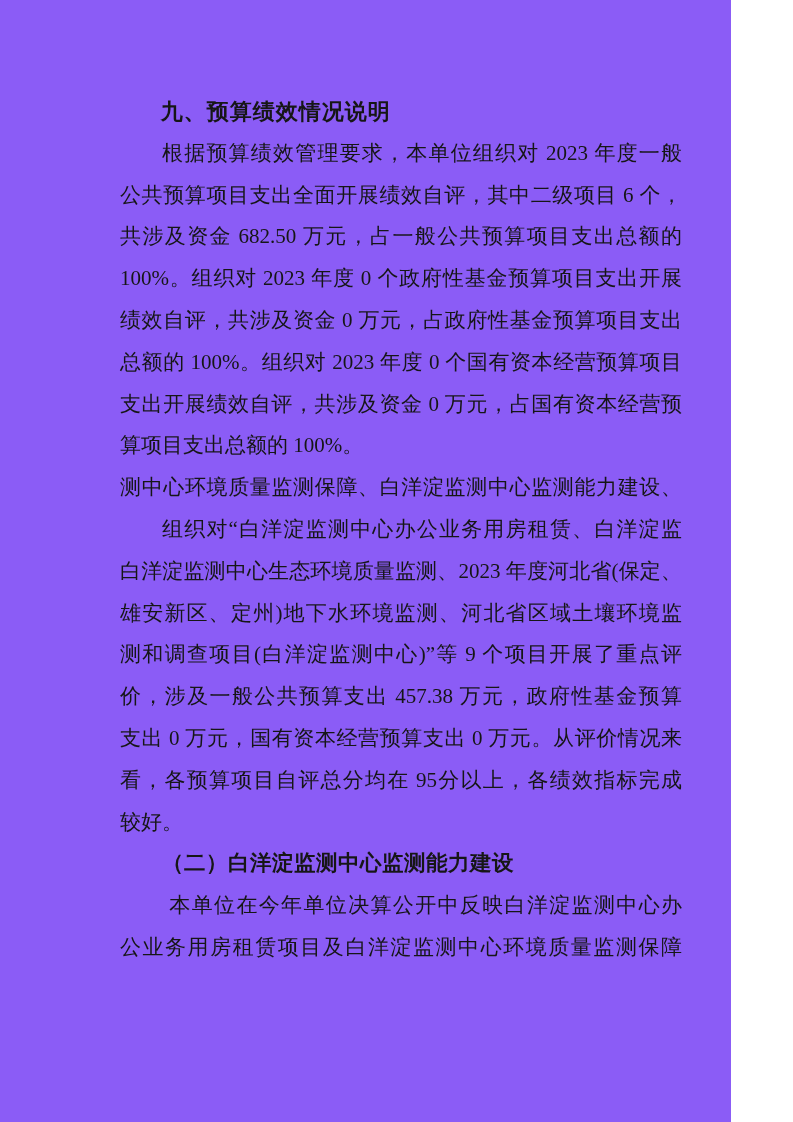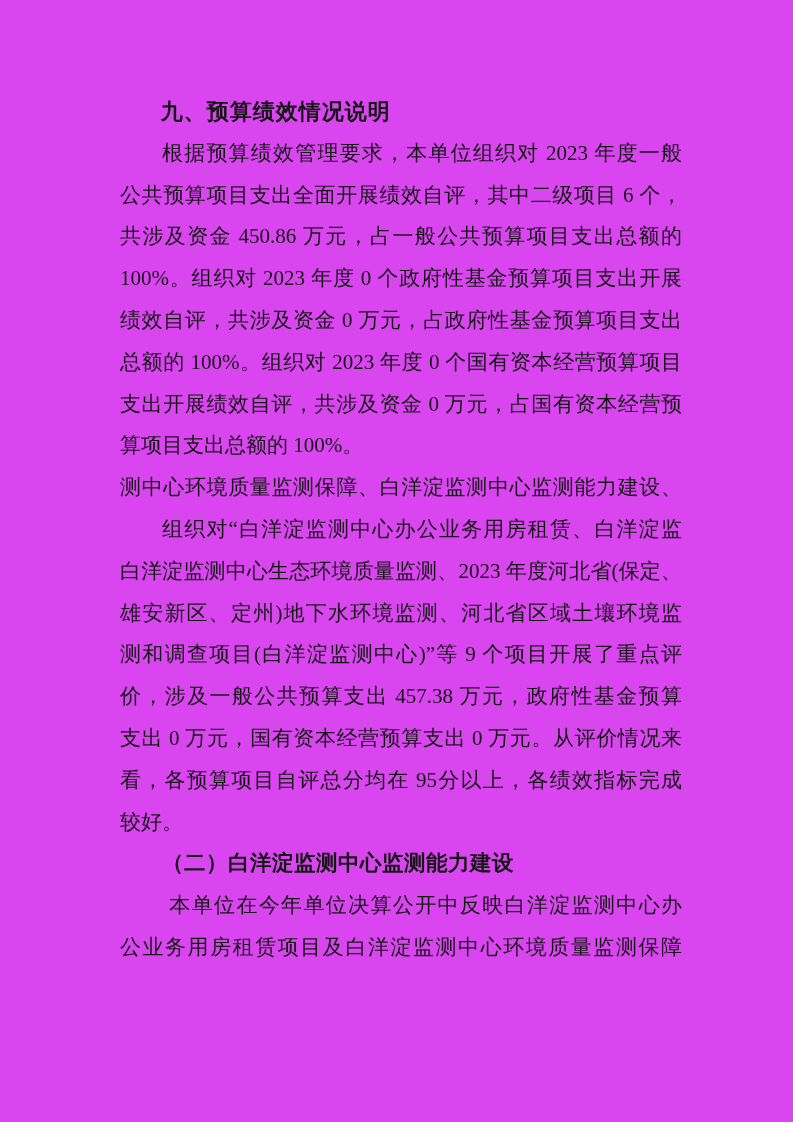--- a/index.html
+++ b/index.html
@@ -2,23 +2,23 @@
 <html><head>
 <meta charset="utf-8">
 <style>
   html, body {
     margin: 0;
     padding: 0;
     background: #ffffff;
   }
   .page {
     position: relative;
-    width: 793px;
+    width: 731px;
     height: 1122px;
-    background: #d946ef;
+    background: #8b5cf6;
     overflow: hidden;
     font-family: "Liberation Serif", "DejaVu Serif", serif;
     color: #161616;
   }
   .doc {
     position: absolute;
     top: 91px;
     left: 120px;
     width: 562px;
   }
@@ -64,21 +64,21 @@
 
 <div class="page">
   <div class="doc">
 
     <div class="line h1">九、预算绩效情况说明</div>
 
 
     <div>
       <div class="line fill indent">根据预算绩效管理要求，本单位组织对 2023 年度一般</div>
       <div class="line fill">公共预算项目支出全面开展绩效自评，其中二级项目 6 个，</div>
-      <div class="line fill">共涉及资金 450.86 万元，占一般公共预算项目支出总额的</div>
+      <div class="line fill">共涉及资金 682.50 万元，占一般公共预算项目支出总额的</div>
       <div class="line fill">100%。组织对 2023 年度 0 个政府性基金预算项目支出开展</div>
       <div class="line fill">绩效自评，共涉及资金 0 万元，占政府性基金预算项目支出</div>
       <div class="line fill">总额的 100%。组织对 2023 年度 0 个国有资本经营预算项目</div>
       <div class="line fill">支出开展绩效自评，共涉及资金 0 万元，占国有资本经营预</div>
       <div class="line end">算项目支出总额的 100%。</div>
     </div>
 
     <div>
       <div class="line fill">测中心环境质量监测保障、白洋淀监测中心监测能力建设、</div>
       <div class="line fill indent">组织对“白洋淀监测中心办公业务用房租赁、白洋淀监</div>

